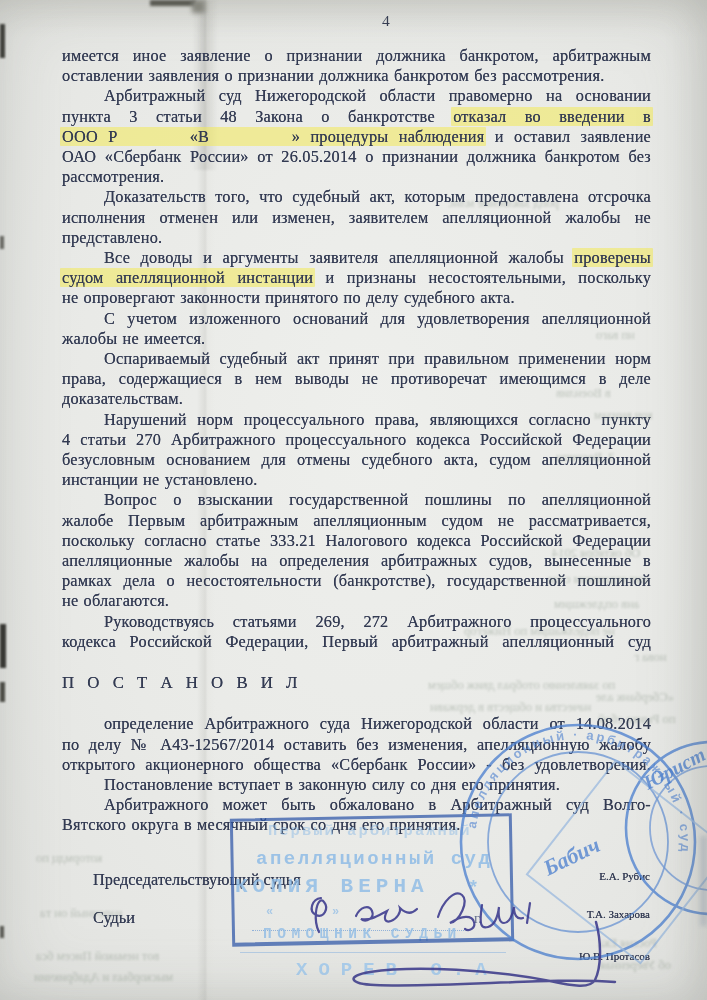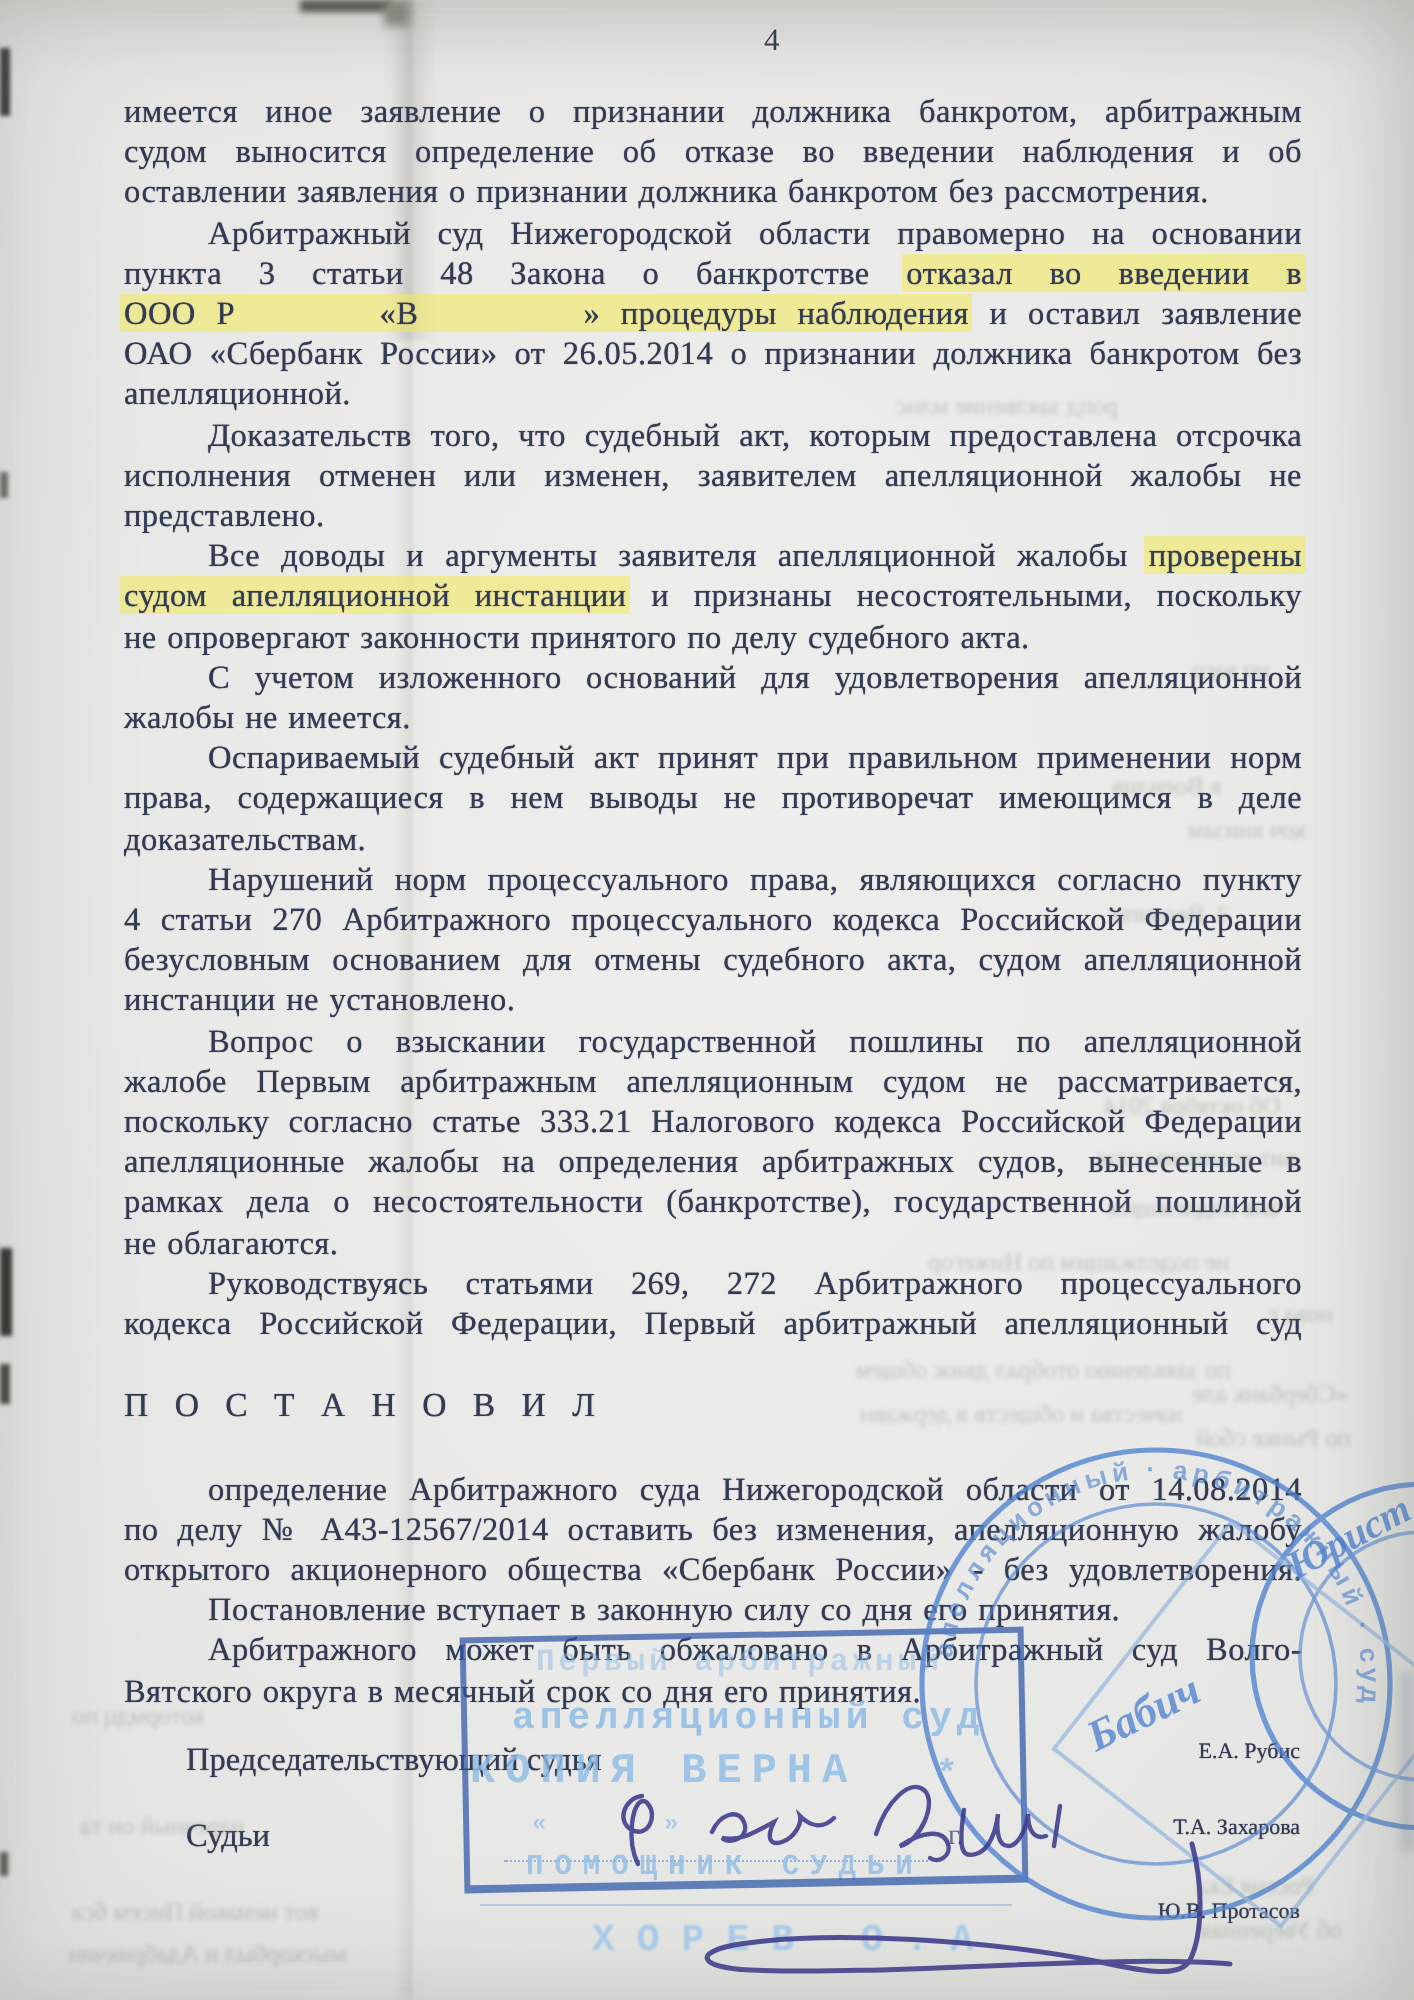--- a/index.html
+++ b/index.html
@@ -70,27 +70,26 @@
 <div id="page">
 
   <div class="fold"></div>
   <div class="fold-top"></div>
 
   <div class="pageno">4</div>
 
   <div class="bodycol">
     <div id="body-top">
         <div class="ln just">имеется иное заявление о признании должника банкротом, арбитражным</div>
-        <div class="ln just">судом выносится определение об отказе во введении наблюдения и об</div>
         <div class="ln">оставлении заявления о признании должника банкротом без рассмотрения.</div>
         <div class="ln ind just">Арбитражный суд Нижегородской области правомерно на основании</div>
         <div class="ln just">пункта 3 статьи 48 Закона о банкротстве <mark>отказал во введении в</mark></div>
         <div class="ln just"><mark>ООО Р&nbsp;&nbsp;&nbsp;&nbsp;&nbsp;&nbsp;&nbsp;«В&nbsp;&nbsp;&nbsp;&nbsp;&nbsp;&nbsp;&nbsp;&nbsp;» процедуры наблюдения</mark> и оставил заявление</div>
         <div class="ln just">ОАО «Сбербанк России» от 26.05.2014 о признании должника банкротом без</div>
-        <div class="ln">апелляционной.</div>
+        <div class="ln">рассмотрения.</div>
         <div class="ln ind just">Доказательств того, что судебный акт, которым предоставлена отсрочка</div>
         <div class="ln just">исполнения отменен или изменен, заявителем апелляционной жалобы не</div>
         <div class="ln">представлено.</div>
         <div class="ln ind just">Все доводы и аргументы заявителя апелляционной жалобы <mark>проверены</mark></div>
         <div class="ln just"><mark>судом апелляционной инстанции</mark> и признаны несостоятельными, поскольку</div>
         <div class="ln">не опровергают законности принятого по делу судебного акта.</div>
         <div class="ln ind just">С учетом изложенного оснований для удовлетворения апелляционной</div>
         <div class="ln">жалобы не имеется.</div>
         <div class="ln ind just">Оспариваемый судебный акт принят при правильном применении норм</div>
         <div class="ln just">права, содержащиеся в нем выводы не противоречат имеющимся в деле</div>

